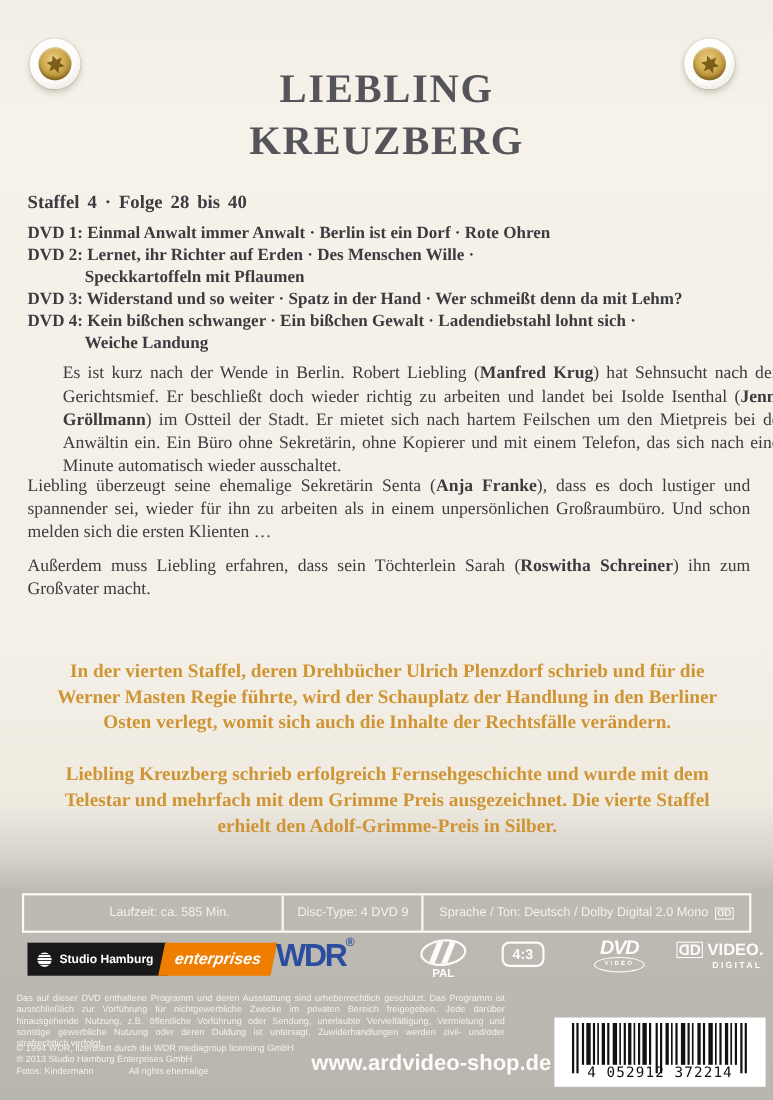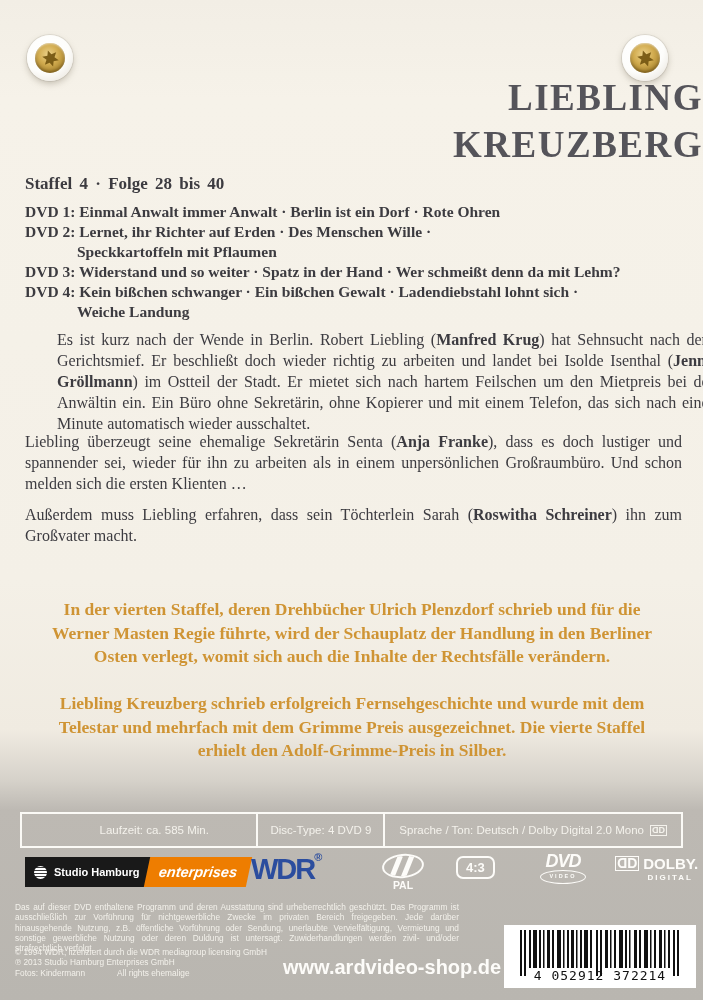--- a/index.html
+++ b/index.html
@@ -13,21 +13,21 @@
   
   .screw{position:absolute; width:46px; height:46px; border-radius:50%;
     background:radial-gradient(circle at 40% 32%, #ffffff 0%, #fdfdfb 55%, #ece8e1 85%, #ddd9d1 100%);
     box-shadow:0 3px 6px rgba(115,105,85,.35), 0 0 0 1px rgba(205,200,190,.45);}
   .screw-head{position:absolute; inset:8px; border-radius:50%;
     background:radial-gradient(circle at 45% 38%, #ecd28b 0%, #d2ac50 40%, #a5812c 78%, #8a6a20 100%);
     box-shadow:inset 0 1px 2px rgba(255,255,255,.55), inset 0 -2px 3px rgba(80,55,10,.5);
     display:flex; align-items:center; justify-content:center;}
   .screw-head svg{width:19px; height:19px; opacity:.9; transform:rotate(12deg);}
   
-  .title{position:absolute; top:74px; left:0; width:100%; text-align:right;
+  .title{position:absolute; top:58px; left:0; width:100%; text-align:center;
     color:#55545a; font-weight:bold; font-size:37px; line-height:47px; letter-spacing:1.5px;}
   
   .season{position:absolute; top:174px; left:25px; font-size:17px; font-weight:bold;
     color:#3c3b40; word-spacing:3px;}
   .dvdlist{position:absolute; top:202px; left:25px; width:660px;
     font-size:15.5px; font-weight:bold; color:#3c3b40; line-height:20px;}
   .dvdlist .indent{padding-left:52px;}
   .para{position:absolute; left:25px; width:657px; font-size:16px; line-height:21px;
     color:#3c3b40; text-align:justify; margin:0;}
   .para b{font-weight:bold;}
@@ -176,21 +176,21 @@
       <div class="dvdv-main">DVD</div>
       <div class="dvdv-ellipse">VIDEO</div>
     </div>
 
     <div class="dolby">
       <div class="dolby-top">
         <span class="dd">
             <span class="rev">D</span>
             <span>D</span>
           </span>
-        <span>DOLBY.</span>
+        <span>VIDEO.</span>
       </div>
       <div class="dolby-sub">DIGITAL</div>
     </div>
   </div>
 
   <div class="legal">Das auf dieser DVD enthaltene Programm und deren Ausstattung sind urheberrechtlich geschützt. Das Programm ist ausschließlich zur Vorführung für nichtgewerbliche Zwecke im privaten Bereich freigegeben. Jede darüber hinausgehende Nutzung, z.B. öffentliche Vorführung oder Sendung, unerlaubte Vervielfältigung, Vermietung und sonstige gewerbliche Nutzung oder deren Duldung ist untersagt. Zuwiderhandlungen werden zivil- und/oder strafrechtlich verfolgt.</div>
 
   <div class="credits">
     <div>© 1994 WDR, lizenziert durch die WDR mediagroup licensing GmbH</div>
     <div>℗ 2013 Studio Hamburg Enterprises GmbH</div>

